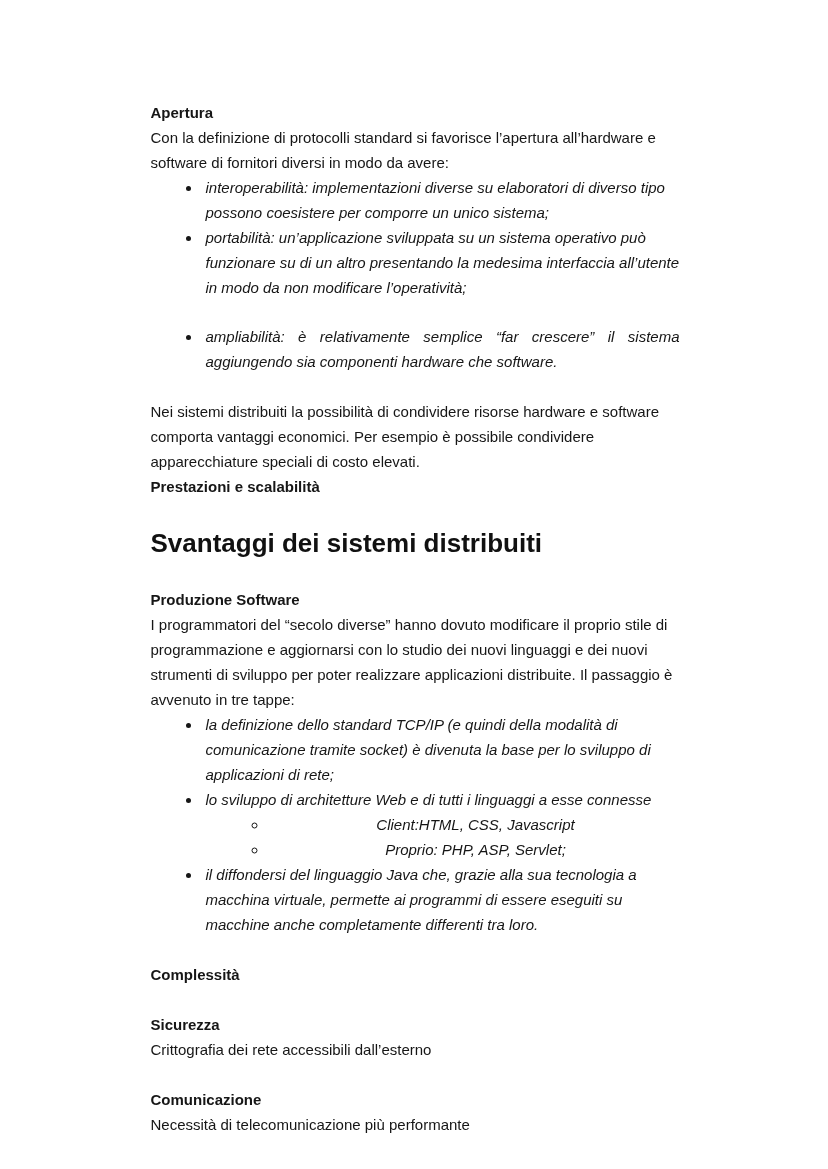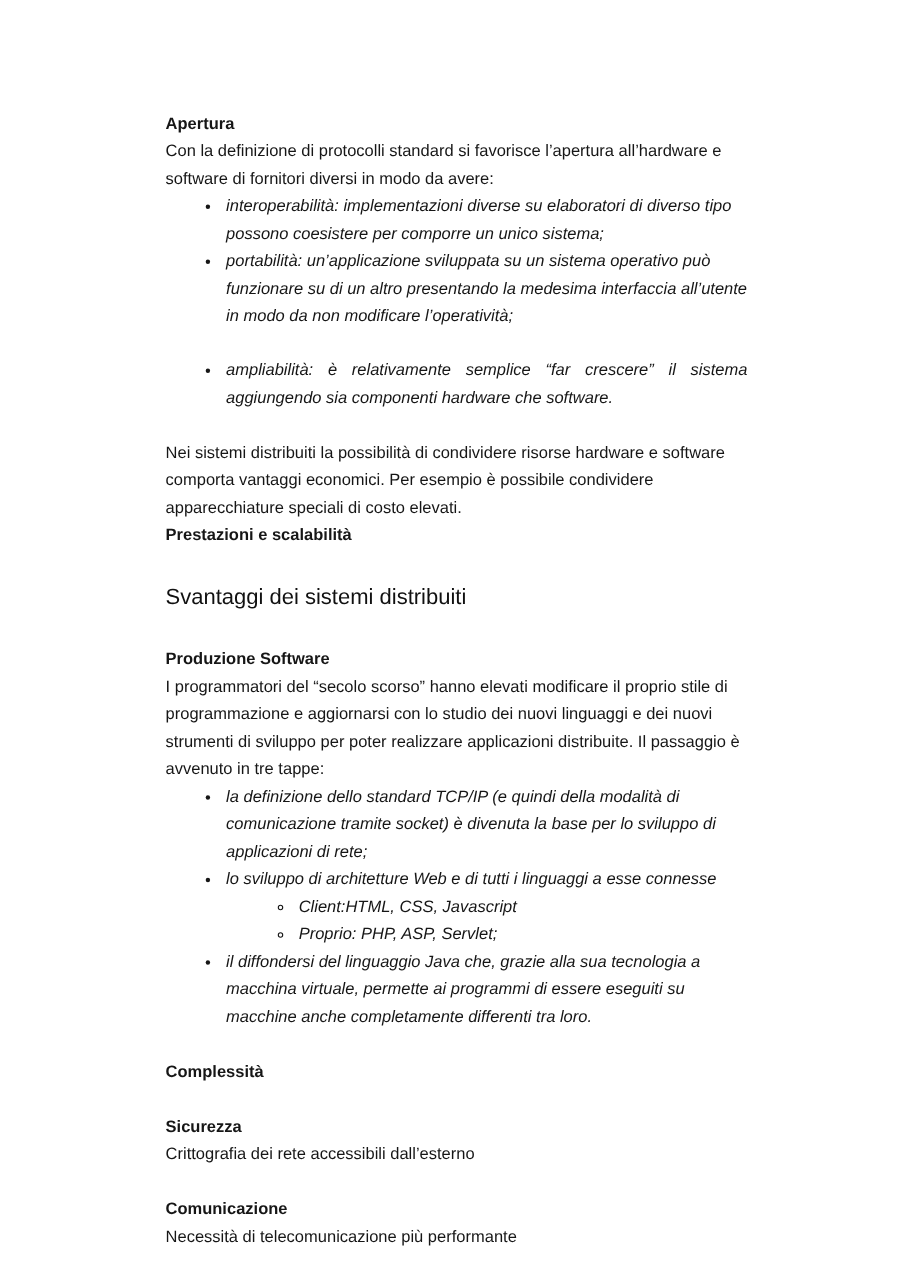--- a/index.html
+++ b/index.html
@@ -15,22 +15,22 @@
     background: #ffffff;
     box-sizing: border-box;
     padding: 100px 98px 0 100px;
     font-family: "Liberation Sans", "DejaVu Sans", sans-serif;
     font-size: 15px;
     line-height: 25px;
     color: #161616;
     overflow: hidden;
   }
   .doc-title {
-    font-size: 20px;
-    font-weight: 400;
+    font-size: 26px;
+    font-weight: 700;
     line-height: 30px;
     margin: 4px 0 4px 0;
     color: #111;
   }
   .section-heading {
     font-weight: 700;
     margin: 0;
   }
   .para {
     margin: 0;
@@ -48,20 +48,21 @@
     padding-left: 4px;
     font-style: italic;
   }
   ul.sub-bullets {
     margin: 0;
     padding-left: 62px;
     list-style-type: circle;
   }
   ul.sub-bullets > li {
     padding-left: 4px;
+    text-align: center;
   }
   .spacer {
     height: 25px;
   }
 </style>
 </head>
 <body>
 
 <div class="doc-page">
     <div class="section-heading">Apertura</div>
@@ -71,21 +72,21 @@
       <li><span>portabilità: un’applicazione sviluppata su un sistema operativo può funzionare su di un altro presentando la medesima interfaccia all’utente in modo da non modificare l’operatività;</span></li>
       <li class="justify"><span>ampliabilità: è relativamente semplice “far crescere” il sistema aggiungendo sia componenti hardware che software.</span></li>
     </ul>
     <div class="spacer"></div>
     <p class="para">Nei sistemi distribuiti la possibilità di condividere risorse hardware e software comporta vantaggi economici. Per esempio è possibile condividere apparecchiature speciali di costo elevati.</p>
     <div class="section-heading">Prestazioni e scalabilità</div>
     <div class="spacer"></div>
     <div class="doc-title">Svantaggi dei sistemi distribuiti</div>
     <div class="spacer"></div>
     <div class="section-heading">Produzione Software</div>
-    <p class="para">I programmatori del “secolo scorso” hanno elevati modificare il proprio stile di programmazione e aggiornarsi con lo studio dei nuovi linguaggi e dei nuovi strumenti di sviluppo per poter realizzare applicazioni distribuite. Il passaggio è avvenuto in tre tappe:</p>
+    <p class="para">I programmatori del “secolo diverse” hanno dovuto modificare il proprio stile di programmazione e aggiornarsi con lo studio dei nuovi linguaggi e dei nuovi strumenti di sviluppo per poter realizzare applicazioni distribuite. Il passaggio è avvenuto in tre tappe:</p>
     <ul class="bullets">
       <li><span>la definizione dello standard TCP/IP (e quindi della modalità di comunicazione tramite socket) è divenuta la base per lo sviluppo di applicazioni di rete;</span></li>
       <li><span>lo sviluppo di architetture Web e di tutti i linguaggi a esse connesse</span><ul class="sub-bullets">
           <li>Client:HTML, CSS, Javascript</li>
           <li>Proprio: PHP, ASP, Servlet;</li>
         </ul></li>
       <li><span>il diffondersi del linguaggio Java che, grazie alla sua tecnologia a macchina virtuale, permette ai programmi di essere eseguiti su macchine anche completamente differenti tra loro.</span></li>
     </ul>
     <div class="spacer"></div>
     <div class="section-heading">Complessità</div>

